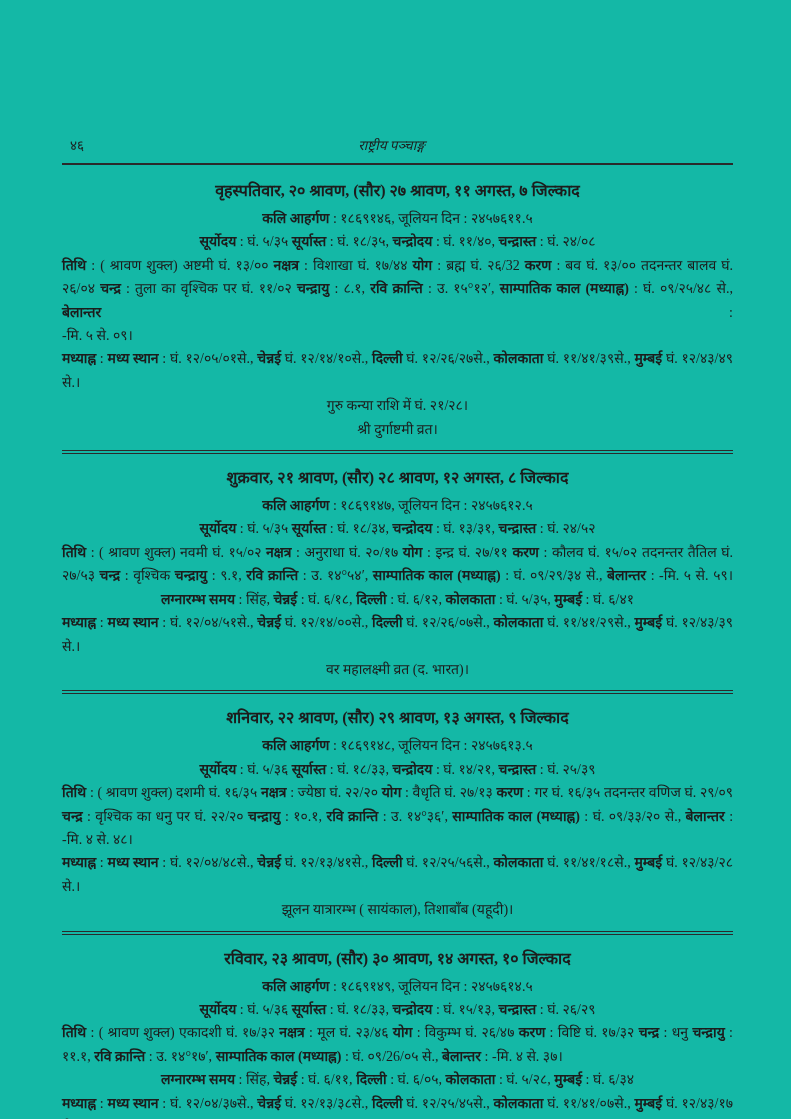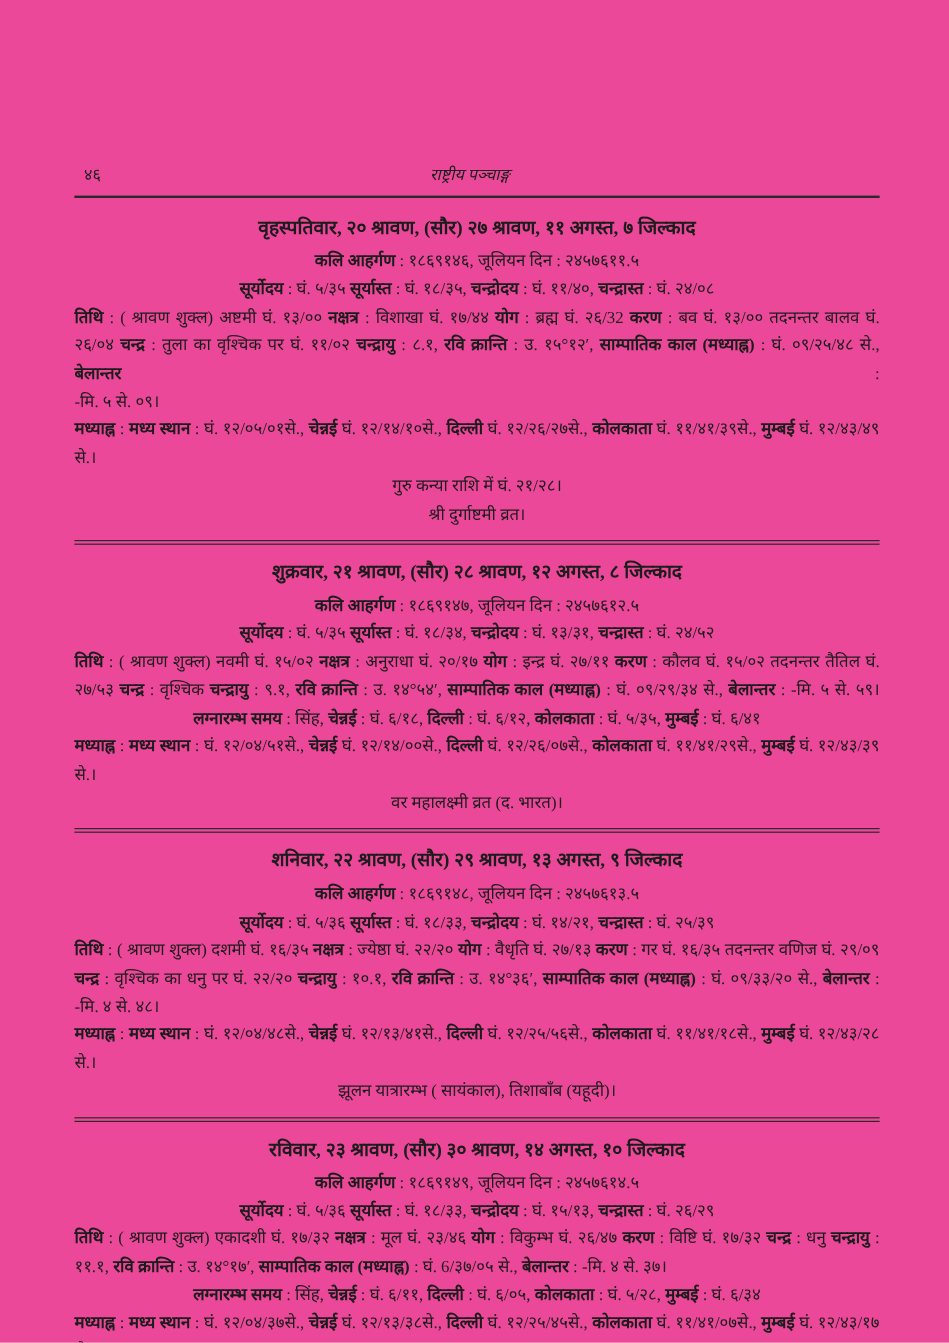--- a/index.html
+++ b/index.html
@@ -1,18 +1,18 @@
 <!DOCTYPE html>
 <html lang="hi"><head>
 <meta charset="utf-8">
 <style>
   html,body{margin:0;padding:0;background:#e9e9e9;}
   .page{
     width:791px;height:1119px;box-sizing:border-box;
-    margin:0 auto;background:#ec4899;color:#1c1c1c;
+    margin:0 auto;background:#14b8a6;color:#1c1c1c;
     font-family:"Liberation Serif","DejaVu Serif",serif;
     padding:136px 58px 0 62px;overflow:hidden;
   }
   .hdr{position:relative;height:22px;font-size:13.5px;}
   .hdr .pageno{position:absolute;left:8px;top:0;}
   .hdr .ptitle{position:absolute;left:0;right:12px;text-align:center;font-style:italic;}
   .hdr-rule{border-top:2px solid #2a2a2a;margin-top:5px;}
   .sections{margin-top:4px;}
   .day{padding:2px 0 3px 0;}
   .title{text-align:center;font-weight:bold;font-size:16px;line-height:26px;margin:7px 0 3px 0;}
@@ -66,21 +66,21 @@
         <div class="line left"><span class="s-r">-मि. ४ से. ४८।</span></div>
         <div class="line just"><span class="s-b">मध्याह्न</span><span class="s-r"> : </span><span class="s-b">मध्य स्थान</span><span class="s-r"> : घं. १२/०४/४८से., </span><span class="s-b">चेन्नई</span><span class="s-r"> घं. १२/१३/४१से., </span><span class="s-b">दिल्ली</span><span class="s-r"> घं. १२/२५/५६से., </span><span class="s-b">कोलकाता</span><span class="s-r"> घं. ११/४१/१८से., </span><span class="s-b">मुम्बई</span><span class="s-r"> घं. १२/४३/२८ से.।</span></div>
         <div class="line center"><span class="s-r">झूलन यात्रारम्भ ( सायंकाल), तिशाबाँब (यहूदी)।</span></div>
       </div>
       <div class="sep"></div>
       <div class="day">
         <div class="title"><span class="s-b">रविवार, २३ श्रावण, </span><span class="s-bi">(सौर) ३० श्रावण,</span><span class="s-b"> १४ अगस्त, १० जिल्काद</span></div>
         <div class="line center"><span class="s-b">कलि आहर्गण</span><span class="s-r"> : १८६९१४९, जूलियन दिन : २४५७६१४.५</span></div>
         <div class="line center"><span class="s-b">सूर्योदय</span><span class="s-r"> : घं. ५/३६ </span><span class="s-b">सूर्यास्त</span><span class="s-r"> : घं. १८/३३, </span><span class="s-b">चन्द्रोदय</span><span class="s-r"> : घं. १५/१३, </span><span class="s-b">चन्द्रास्त</span><span class="s-r"> : घं. २६/२९</span></div>
         <div class="line just"><span class="s-b">तिथि</span><span class="s-r"> : ( श्रावण शुक्ल) एकादशी घं. १७/३२ </span><span class="s-b">नक्षत्र</span><span class="s-r"> : मूल घं. २३/४६ </span><span class="s-b">योग</span><span class="s-r"> : विकुम्भ घं. २६/४७ </span><span class="s-b">करण</span><span class="s-r"> : विष्टि घं. १७/३२ </span><span class="s-b">चन्द्र</span><span class="s-r"> : धनु </span><span class="s-b">चन्द्रायु</span><span class="s-r"> :</span></div>
-        <div class="line left"><span class="s-r">११.१, </span><span class="s-b">रवि क्रान्ति</span><span class="s-r"> : उ. १४°१७′, </span><span class="s-b">साम्पातिक काल (मध्याह्न)</span><span class="s-r"> : घं. 6/३७/०५ से., </span><span class="s-b">बेलान्तर</span><span class="s-r"> : -मि. ४ से. ३७।</span></div>
+        <div class="line left"><span class="s-r">११.१, </span><span class="s-b">रवि क्रान्ति</span><span class="s-r"> : उ. १४°१७′, </span><span class="s-b">साम्पातिक काल (मध्याह्न)</span><span class="s-r"> : घं. ०९/26/०५ से., </span><span class="s-b">बेलान्तर</span><span class="s-r"> : -मि. ४ से. ३७।</span></div>
         <div class="line center"><span class="s-b">लग्नारम्भ समय</span><span class="s-r"> : सिंह, </span><span class="s-b">चेन्नई</span><span class="s-r"> : घं. ६/११, </span><span class="s-b">दिल्ली</span><span class="s-r"> : घं. ६/०५, </span><span class="s-b">कोलकाता</span><span class="s-r"> : घं. ५/२८, </span><span class="s-b">मुम्बई</span><span class="s-r"> : घं. ६/३४</span></div>
         <div class="line just"><span class="s-b">मध्याह्न</span><span class="s-r"> : </span><span class="s-b">मध्य स्थान</span><span class="s-r"> : घं. १२/०४/३७से., </span><span class="s-b">चेन्नई</span><span class="s-r"> घं. १२/१३/३८से., </span><span class="s-b">दिल्ली</span><span class="s-r"> घं. १२/२५/४५से., </span><span class="s-b">कोलकाता</span><span class="s-r"> घं. ११/४१/०७से., </span><span class="s-b">मुम्बई</span><span class="s-r"> घं. १२/४३/१७ से.।</span></div>
         <div class="line center"><span class="s-r">पवित्रा एकादशी व्रत सबका, झूलन यात्रारम्भ ( पूर्वाह्न),</span></div>
         <div class="line center"><span class="s-r">गाथा गहाम्बर (पारसी)।</span></div>
       </div>
     </div>
 
 </div>
 
 </body></html>

